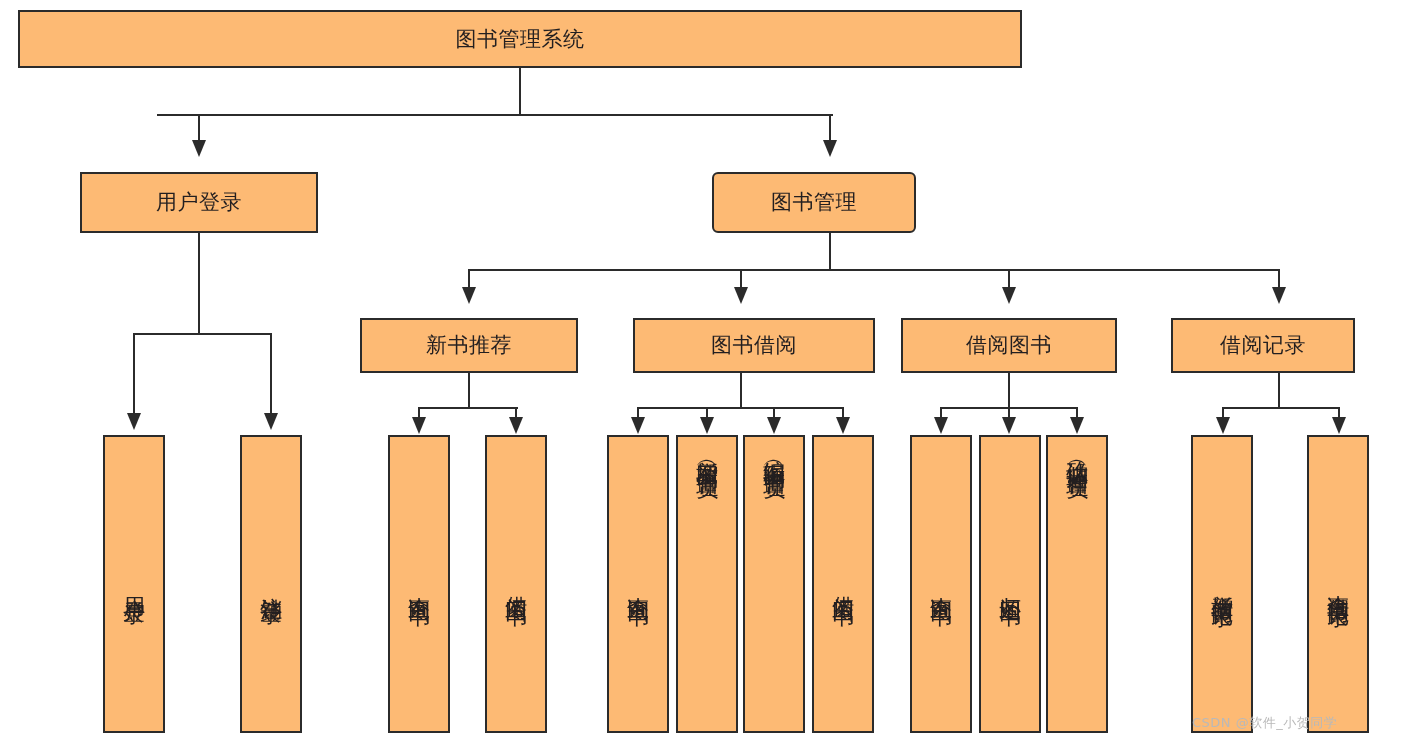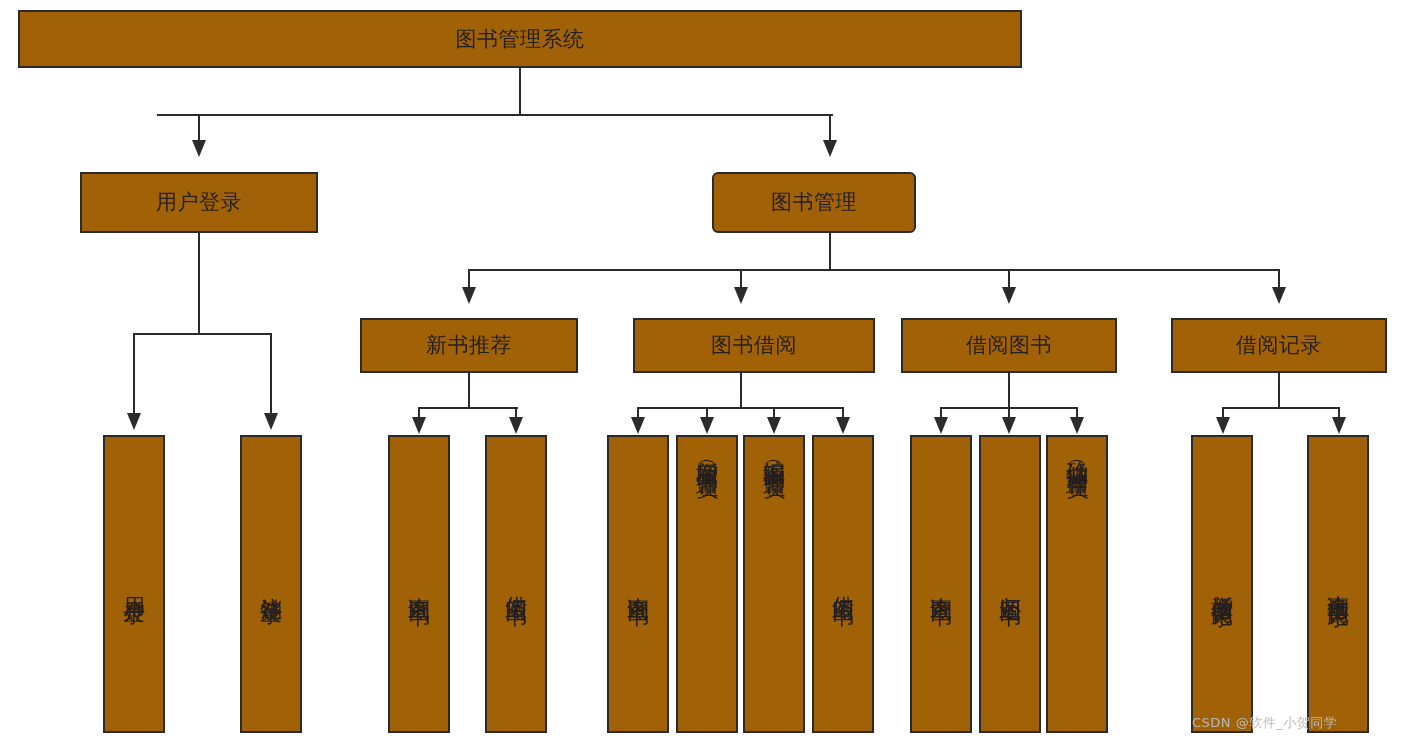--- a/index.html
+++ b/index.html
@@ -12,21 +12,21 @@
     position:relative;
     width:1405px;
     height:747px;
     background:#ffffff;
     overflow:hidden;
   }
   
   .node{
     position:absolute;
     box-sizing:border-box;
-    background:#a16207;
+    background:#fdba74;
     border:2.2px solid #2b2b2b;
     display:flex;
     align-items:center;
     justify-content:center;
     text-align:center;
   }
   .node .label{
     font-size:21px;
     line-height:1.05;
     letter-spacing:0.5px;
@@ -126,21 +126,21 @@
 
   <div class="node" style="left:360px;top:318px;width:218px;height:55px;">
     <span class="label">新书推荐</span>
   </div>
   <div class="node" style="left:633px;top:318px;width:242px;height:55px;">
     <span class="label">图书借阅</span>
   </div>
   <div class="node" style="left:901px;top:318px;width:216px;height:55px;">
     <span class="label">借阅图书</span>
   </div>
-  <div class="node" style="left:1171px;top:318px;width:216px;height:55px;">
+  <div class="node" style="left:1171px;top:318px;width:184px;height:55px;">
     <span class="label">借阅记录</span>
   </div>
 
   <div class="line vline" style="left:468px;top:373px;height:36px;"></div>
   <div class="line hline" style="left:418px;top:407px;width:100px;"></div>
   <div class="line vline" style="left:418px;top:407px;height:14px;"></div>
   <div class="arrow" style="left:412px;top:417px;"></div>
   <div class="line vline" style="left:515px;top:407px;height:14px;"></div>
   <div class="arrow" style="left:509px;top:417px;"></div>
 

